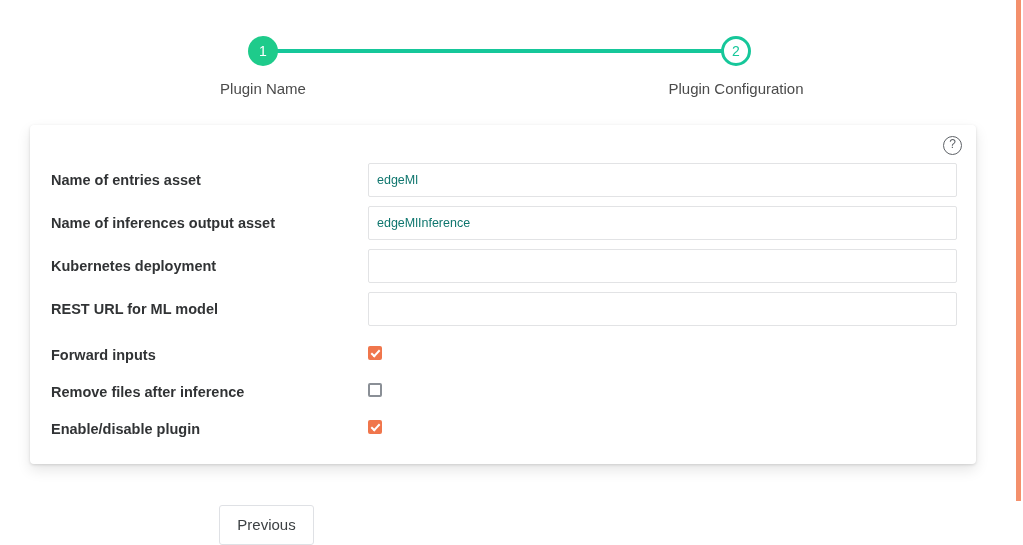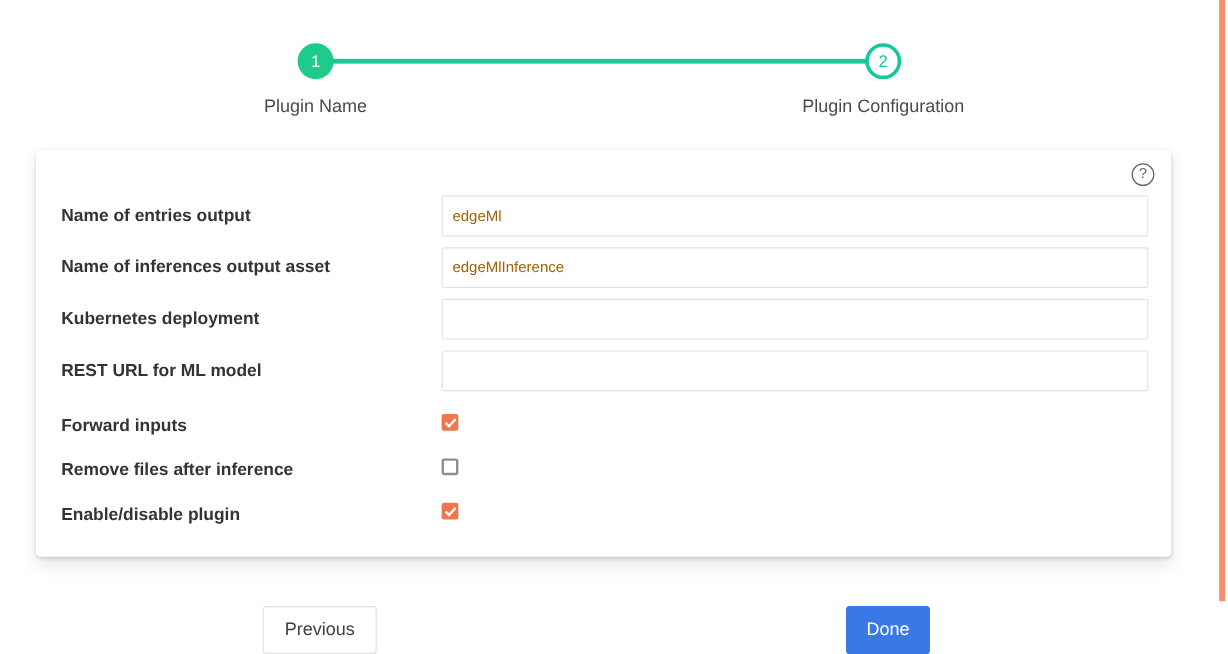--- a/index.html
+++ b/index.html
@@ -124,21 +124,21 @@
   }
   .text-input {
     width: 100%;
     height: 25px;
     box-sizing: border-box;
     border: 1px solid #e2e3e5;
     border-radius: 2px;
     background: #ffffff;
     font-family: "Liberation Sans", sans-serif;
     font-size: 12.5px;
-    color: #a16207;
+    color: #0f766e;
     padding: 16px 8px;
     outline: none;
   }
   .text-input::placeholder { color: #b9bcc0; }
 
   .checkbox {
     width: 14px;
     height: 14px;
     box-sizing: border-box;
     border-radius: 2px;
@@ -247,21 +247,21 @@
   </div>
 </div>
 
 <div class="card">
 
   <div class="help-icon">?</div>
 
   <div class="form">
 
     <div class="form-row" id="row-entries">
-      <div class="row-label">Name of entries output</div>
+      <div class="row-label">Name of entries asset</div>
       <div class="row-field">
         <input class="text-input" type="text" value="edgeMl" style="">
       </div>
     </div>
 
     <div class="form-row" id="row-inferences">
       <div class="row-label">Name of inferences output asset</div>
       <div class="row-field">
         <input class="text-input" type="text" value="edgeMlInference" style="">
       </div>
@@ -300,18 +300,17 @@
       <div class="row-field">
         <span class="checkbox checked"></span>
       </div>
     </div>
 
   </div>
 </div>
 
 <div class="footer">
   <button class="btn" id="btn-previous">Previous</button>
-  <button class="btn" id="btn-done">Done</button>
 </div>
 
 <div class="scrollbar-track">
   <div class="scrollbar-thumb"></div>
 </div>
 
 </body></html>

